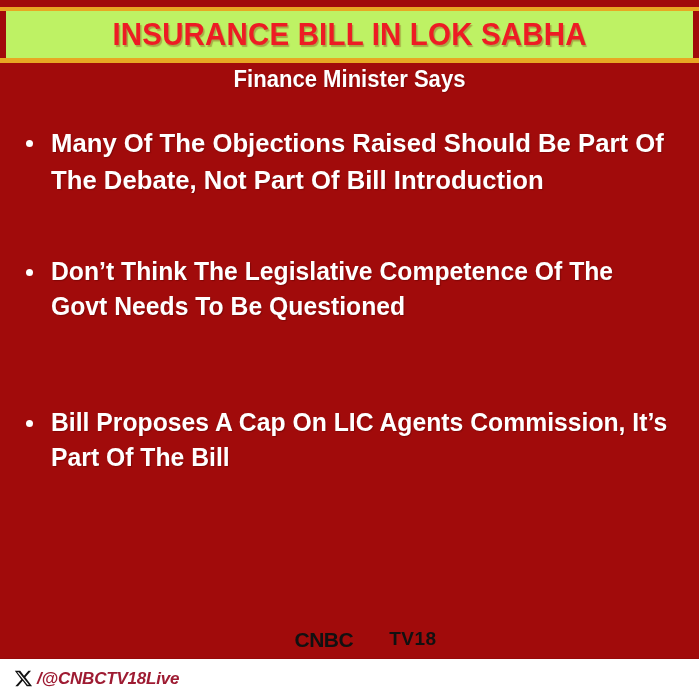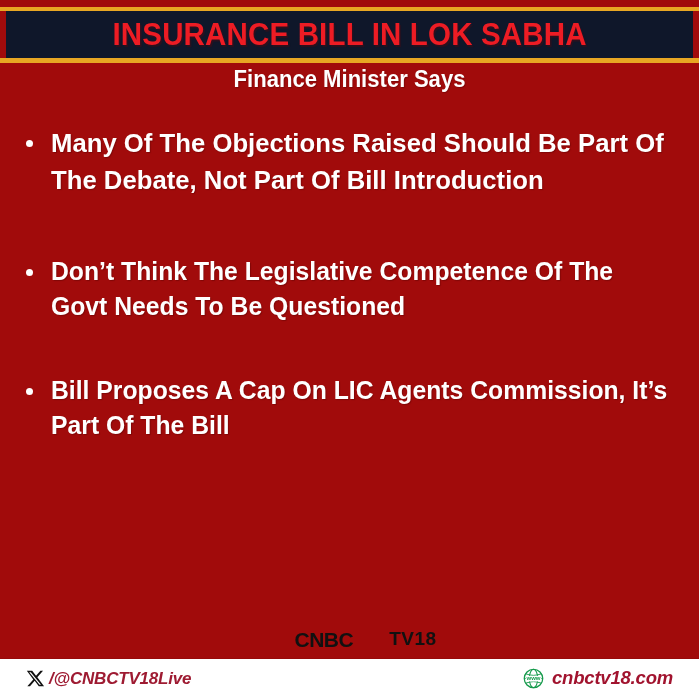--- a/index.html
+++ b/index.html
@@ -25,21 +25,21 @@
     background:#A10B0B;
   }
   .top-gold-bar {
     position:absolute; left:0; top:7px; width:699px; height:4px;
     background:#E8A723;
   }
 
   
   .headline-band {
     position:absolute; left:0; top:11px; width:699px; height:47px;
-    background:#0f172a;
+    background:#bef264;
     display:flex; align-items:center; justify-content:center;
   }
   .headline-band::before {
     content:""; position:absolute; left:0; top:0; bottom:0; width:6px;
     background:#A10B0B;
   }
   .headline-band::after {
     content:""; position:absolute; right:0; top:0; bottom:0; width:6px;
     background:#A10B0B;
   }
@@ -100,21 +100,21 @@
     color:#FFFFFF;
     line-height:1.38;
     transform:scaleX(0.97);
     transform-origin:left center;
     text-shadow:1px 1px 1px rgba(70,0,0,0.35);
   }
 
   
   .bullet:nth-child(1) .bullet-text { font-size:26.5px; }
   .bullet:nth-child(1) { margin-bottom:56px; }
-  .bullet:nth-child(2) { margin-bottom:48px; }
+  .bullet:nth-child(2) { margin-bottom:80px; }
 
   
   .logo-block {
     position:absolute;
     left:50%; top:622px;
     transform:translateX(-50%);
     width:110px;
     display:flex; flex-direction:row; align-items:center;
     z-index:4;
   }
@@ -126,21 +126,21 @@
   .logo-sub {
     font-size:19px; font-weight:bold; color:#111111;
     letter-spacing:0.5px; line-height:1.05; margin-top:1px;margin-left:36px;
   }
 
   
   .footer {
     position:absolute; left:0; bottom:0; width:699px; height:39px;
     background:#FFFFFF;
     display:flex; align-items:center; justify-content:space-between;
-    padding:0 26px;
+    padding:0 14px;
     z-index:2;
     margin-top:13px;
   }
   .footer-left, .footer-right {
     display:flex; align-items:center; gap:4px;
   }
   .footer-text {
     font-size:17px;
     font-weight:bold;
     font-style:italic;
@@ -234,28 +234,16 @@
 
   <div class="footer">
 
     <div class="footer-left">
       <svg class="x-logo" viewBox="0 0 24 24">
         <path fill="#111111" d="M18.24 2.25h3.31l-7.23 8.26 8.5 11.24h-6.64l-5.21-6.81-5.95 6.81H1.7l7.49-8.57L1.04 2.25h6.81l4.84 6.4 5.55-6.4Zm-1.16 17.52h1.83L6.04 4.13H4.07l13.01 15.64Z"></path>
       </svg>
       <span class="footer-text">/@CNBCTV18Live</span>
     </div>
 
-    <div class="footer-right">
-      <svg class="globe-logo" viewBox="0 0 40 40">
-        <circle cx="20" cy="20" r="17.5" fill="none" stroke="#159A4B" stroke-width="2.6"></circle>
-        <ellipse cx="20" cy="20" rx="8" ry="17.5" fill="none" stroke="#159A4B" stroke-width="2"></ellipse>
-        <line x1="2.5" y1="20" x2="37.5" y2="20" stroke="#159A4B" stroke-width="2"></line>
-        <path d="M5 11 Q20 17 35 11" fill="none" stroke="#159A4B" stroke-width="1.8"></path>
-        <path d="M5 29 Q20 23 35 29" fill="none" stroke="#159A4B" stroke-width="1.8"></path>
-        <rect x="5" y="15" width="30" height="10.5" fill="#FFFFFF"></rect>
-        <text x="20" y="23.6" font-family="Liberation Sans, sans-serif" font-size="11.5" font-weight="bold" fill="#159A4B" text-anchor="middle">www</text>
-      </svg>
-      <span class="footer-text">cnbctv18.com</span>
-    </div>
 
   </div>
 
 </div>
 
 </body></html>

